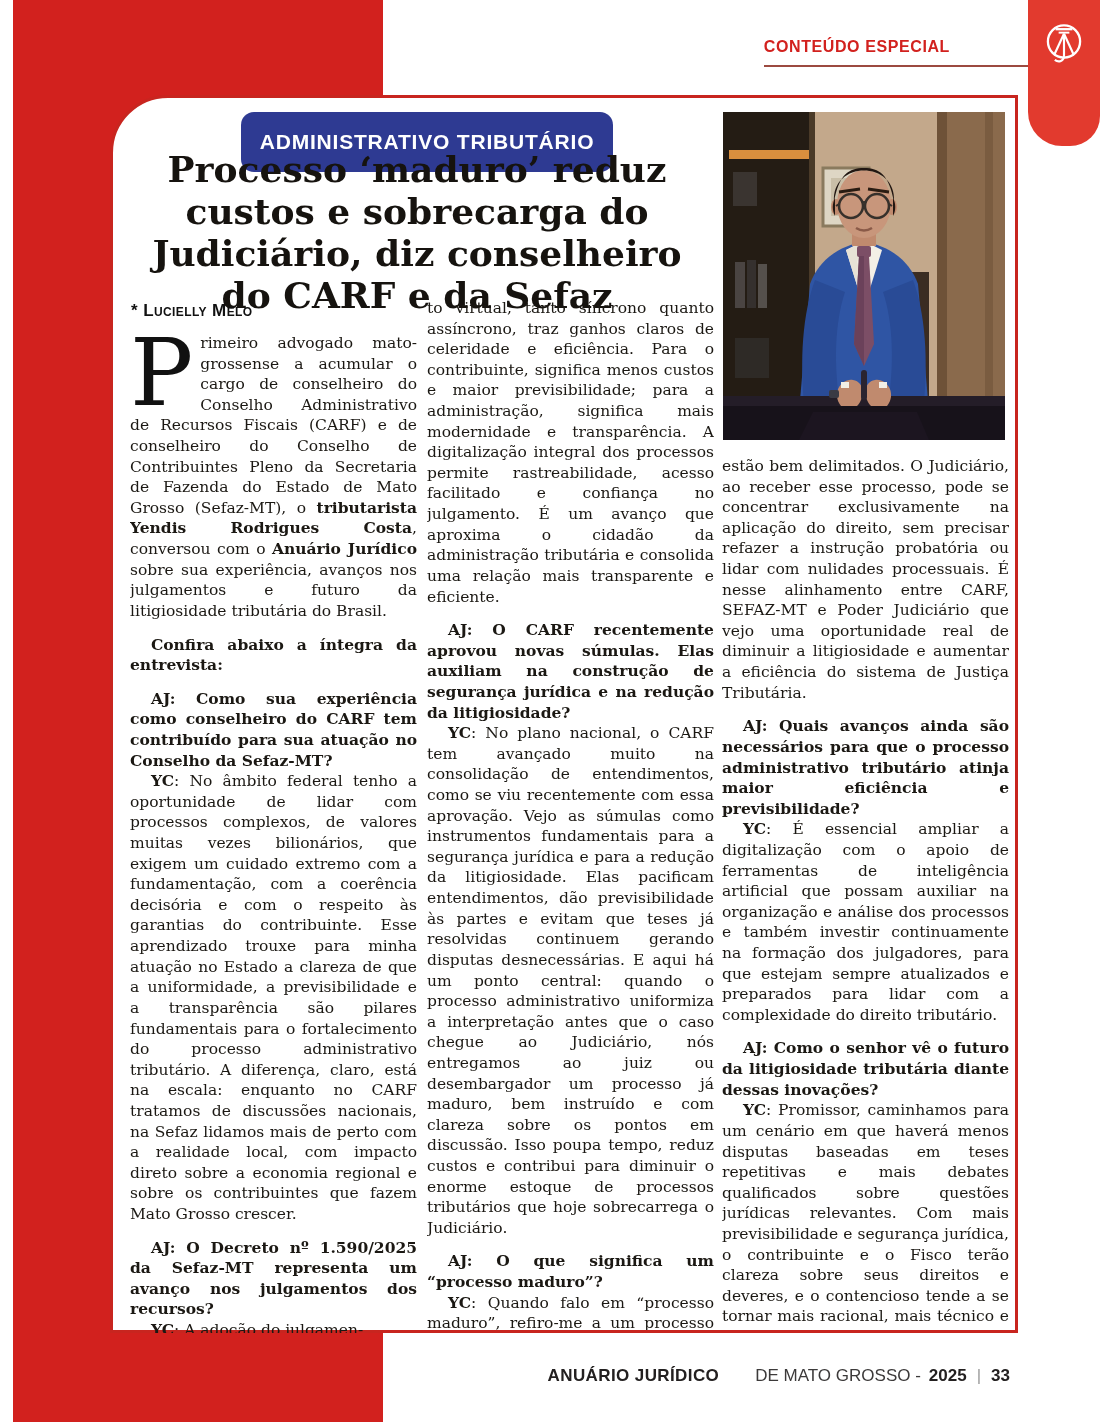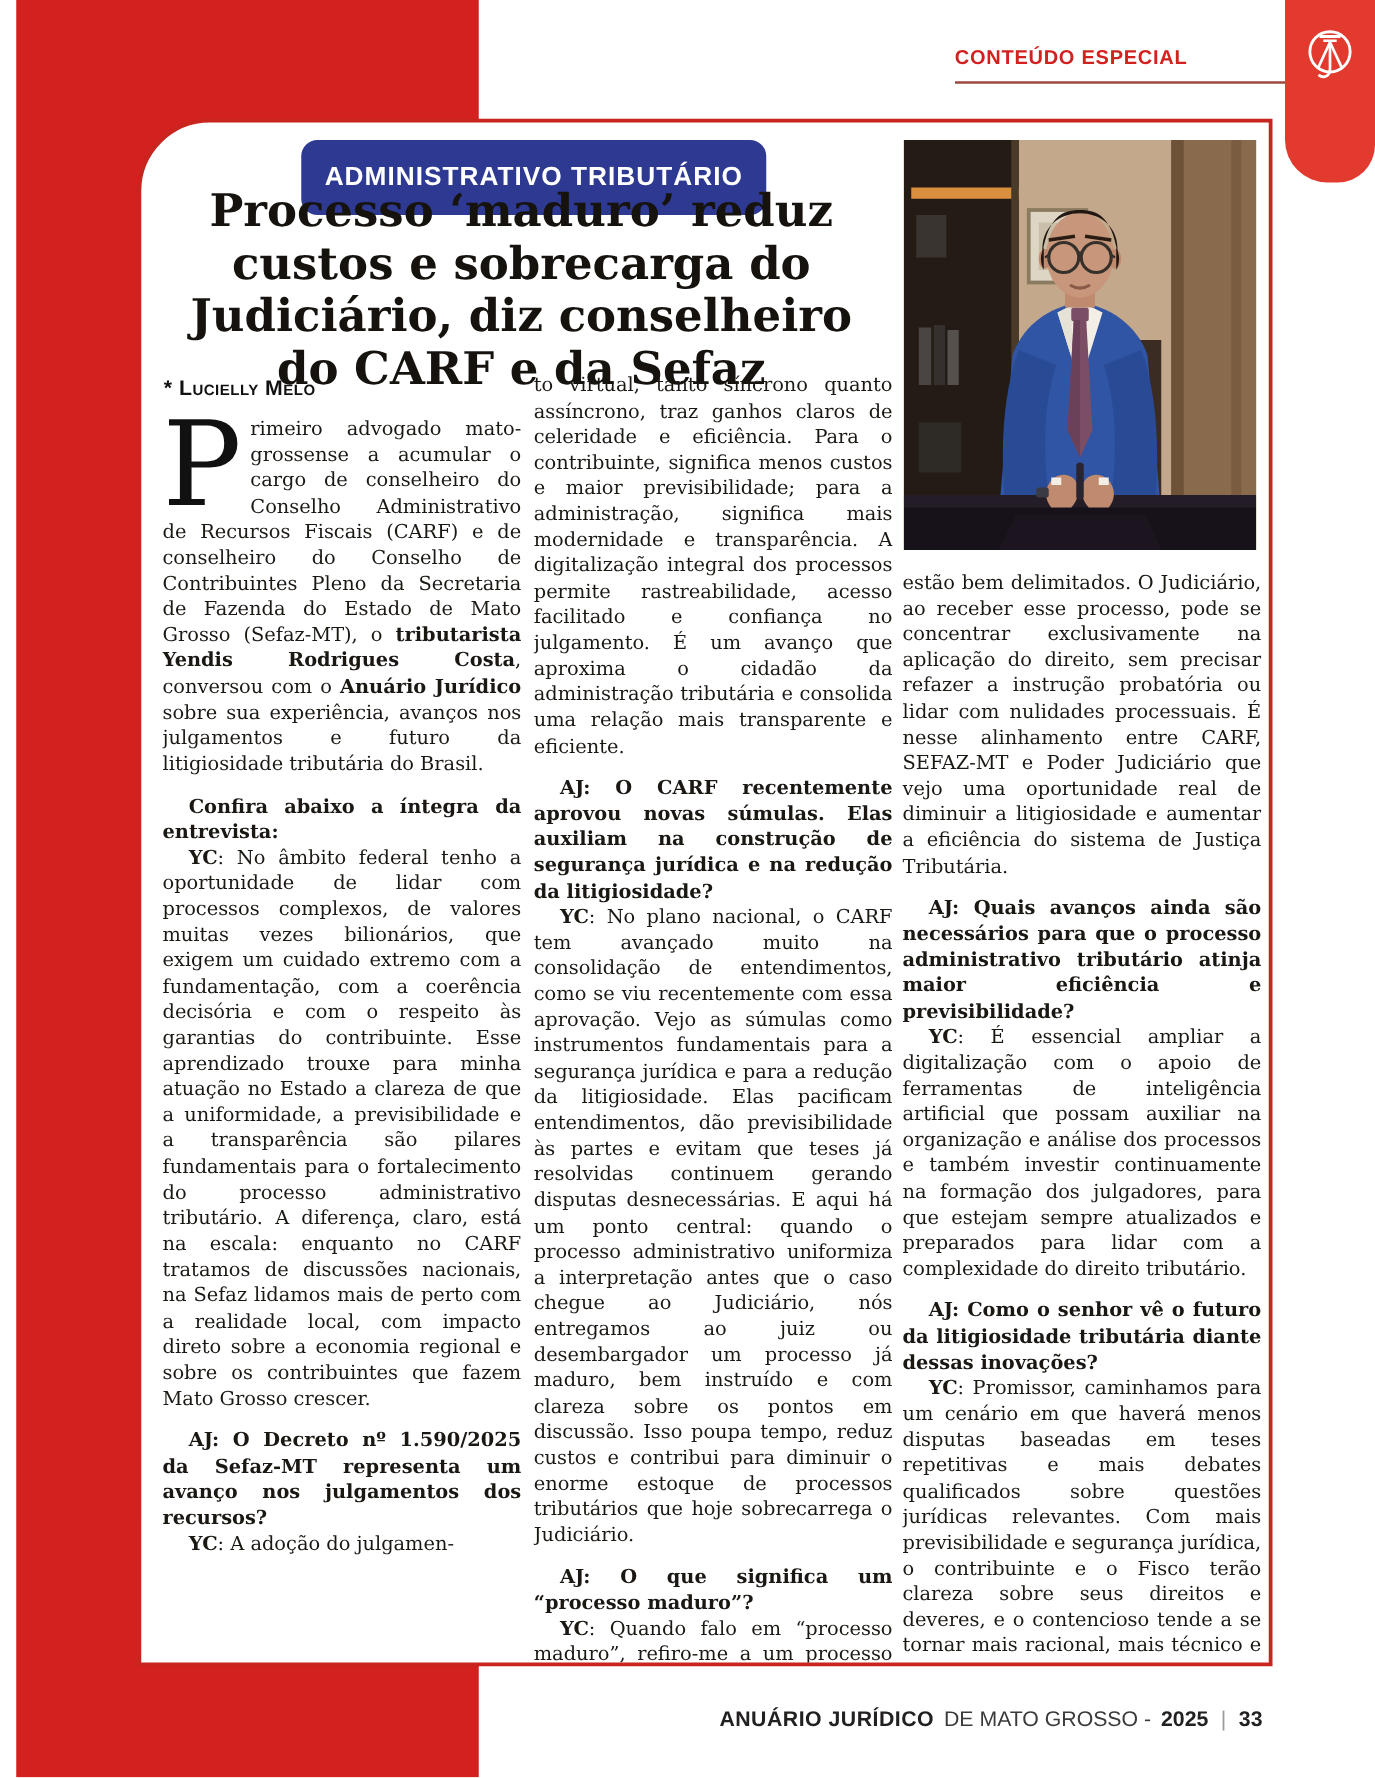--- a/index.html
+++ b/index.html
@@ -27,21 +27,21 @@
   .col2{left:427px;top:298px;height:1032px;}
   .col3{left:722px;top:456px;height:874px;}
   .col p{margin:0;}
   .col p.q{font-weight:bold;text-indent:1.35em;margin-top:13px;}
   .col p.a{text-indent:1.35em;}
   .col p.cont{text-indent:0;}
   .dropcap{float:left;font-size:94px;line-height:.76;padding:4px 7px 0 0;font-weight:400;color:#111;}
   .footer{position:absolute;right:90px;top:1366px;display:flex;align-items:baseline;gap:8px;
         font-family:"Liberation Sans",sans-serif;font-size:17px;color:#232020;}
   .footer .fb{font-weight:bold;letter-spacing:.4px;}
-  .footer .fm{color:#3c3a3a;}
+  .footer .fm{color:#3c3a3a;margin-left:28px;}
   .footer .fy{font-weight:bold;}
   .footer .sep{color:#9a9a9a;font-weight:300;padding:0 2px;}
   .footer .fp{font-weight:bold;}
 </style>
 </head>
 <body>
 
 <div class="page">
 
   <div class="red-panel"></div>
@@ -118,20 +118,21 @@
       <rect x="156" y="270" width="8" height="6" fill="#f3efe6"></rect>
       <path d="M90 300 L194 300 L206 328 L76 328 Z" fill="#1c1520"></path>
     </svg>
   </div>
 
   <div class="col col1">
     <p class="intro">
       <span class="dropcap">P</span><span>rimeiro advogado mato-grossense a acumular o cargo de conselheiro do Conselho Administrativo de Recursos Fiscais (CARF) e de conselheiro do Conselho de Contribuintes Pleno da Secretaria de Fazenda do Estado de Mato Grosso (Sefaz-MT), o </span><b>tributarista Yendis Rodrigues Costa</b><span>, conversou com o </span><b>Anuário Jurídico</b><span> sobre sua experiência, avanços nos julgamentos e futuro da litigiosidade tributária do Brasil.</span>
     </p>
     <p class="q">Confira abaixo a íntegra da entrevista:</p>
+    <p class="q">AJ: Como sua experiência como conselheiro do CARF tem contribuído para sua atuação no Conselho da Sefaz-MT?</p>
     <p class="a"><b>YC</b><span>: No âmbito federal tenho a oportunidade de lidar com processos complexos, de valores muitas vezes bilionários, que exigem um cuidado extremo com a fundamentação, com a coerência decisória e com o respeito às garantias do contribuinte. Esse aprendizado trouxe para minha atuação no Estado a clareza de que a uniformidade, a previsibilidade e a transparência são pilares fundamentais para o fortalecimento do processo administrativo tributário. A diferença, claro, está na escala: enquanto no CARF tratamos de discussões nacionais, na Sefaz lidamos mais de perto com a realidade local, com impacto direto sobre a economia regional e sobre os contribuintes que fazem Mato Grosso crescer.</span></p>
     <p class="q">AJ: O Decreto nº 1.590/2025 da Sefaz-MT representa um avanço nos julgamentos dos recursos?</p>
     <p class="a"><b>YC</b><span>: A adoção do julgamen-</span></p>
   </div>
 
   <div class="col col2">
     <p class="cont">to virtual, tanto síncrono quanto assíncrono, traz ganhos claros de celeridade e eficiência. Para o contribuinte, significa menos custos e maior previsibilidade; para a administração, significa mais modernidade e transparência. A digitalização integral dos processos permite rastreabilidade, acesso facilitado e confiança no julgamento. É um avanço que aproxima o cidadão da administração tributária e consolida uma relação mais transparente e eficiente.</p>
     <p class="q">AJ: O CARF recentemente aprovou novas súmulas. Elas auxiliam na construção de segurança jurídica e na redução da litigiosidade?</p>
     <p class="a"><b>YC</b><span>: No plano nacional, o CARF tem avançado muito na consolidação de entendimentos, como se viu recentemente com essa aprovação. Vejo as súmulas como instrumentos fundamentais para a segurança jurídica e para a redução da litigiosidade. Elas pacificam entendimentos, dão previsibilidade às partes e evitam que teses já resolvidas continuem gerando disputas desnecessárias. E aqui há um ponto central: quando o processo administrativo uniformiza a interpretação antes que o caso chegue ao Judiciário, nós entregamos ao juiz ou desembargador um processo já maduro, bem instruído e com clareza sobre os pontos em discussão. Isso poupa tempo, reduz custos e contribui para diminuir o enorme estoque de processos tributários que hoje sobrecarrega o Judiciário.</span></p>
     <p class="q">AJ: O que significa um “processo maduro”?</p>

